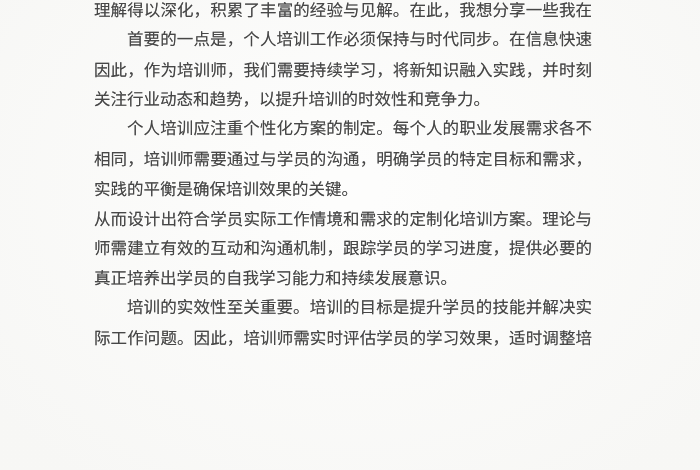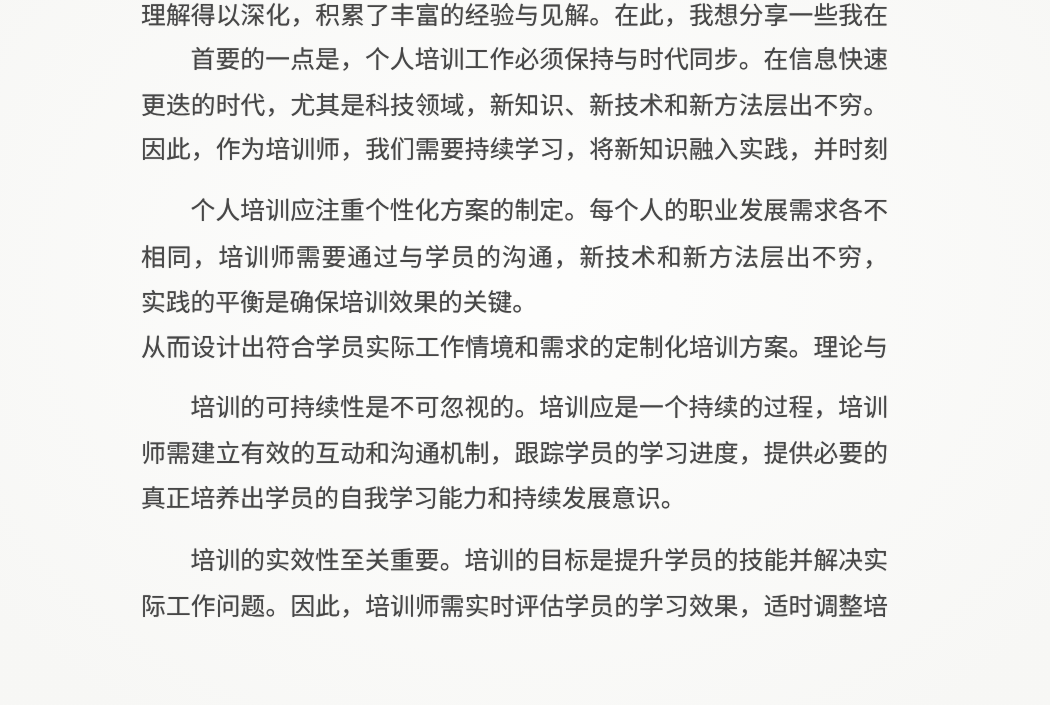--- a/index.html
+++ b/index.html
@@ -40,35 +40,34 @@
   .line.fill {
     white-space: normal;
     text-align: justify;
     text-align-last: justify;
   }
   .line.indent {
     text-indent: 33px;
     font-family: Liberation Mono, monospace;
   }
   .line.gap {
-    margin-top: 12px;
+    margin-top: 0;
   }
 </style>
 </head>
 <body>
 
 <div class="page">
   <div class="text-block" id="text-block">
       <div class="line fill">理解得以深化，积累了丰富的经验与见解。在此，我想分享一些我在</div>
       <div class="line fill indent">首要的一点是，个人培训工作必须保持与时代同步。在信息快速</div>
-      <div class="line fill">更迭的时代，尤其是科技领域，新知识、新技术和新方法层出不穷。</div>
       <div class="line fill">因此，作为培训师，我们需要持续学习，将新知识融入实践，并时刻</div>
+      <div class="line">关注行业动态和趋势，以提升培训的时效性和竞争力。</div>
       <div class="line fill indent gap">个人培训应注重个性化方案的制定。每个人的职业发展需求各不</div>
-      <div class="line fill">相同，培训师需要通过与学员的沟通，新技术和新方法层出不穷，</div>
+      <div class="line fill">相同，培训师需要通过与学员的沟通，明确学员的特定目标和需求，</div>
       <div class="line">实践的平衡是确保培训效果的关键。</div>
       <div class="line fill">从而设计出符合学员实际工作情境和需求的定制化培训方案。理论与</div>
-      <div class="line fill indent gap">培训的可持续性是不可忽视的。培训应是一个持续的过程，培训</div>
       <div class="line fill">师需建立有效的互动和沟通机制，跟踪学员的学习进度，提供必要的</div>
       <div class="line">真正培养出学员的自我学习能力和持续发展意识。</div>
       <div class="line fill indent gap">培训的实效性至关重要。培训的目标是提升学员的技能并解决实</div>
       <div class="line fill">际工作问题。因此，培训师需实时评估学员的学习效果，适时调整培</div>
     </div>
 </div>
 
 </body></html>

